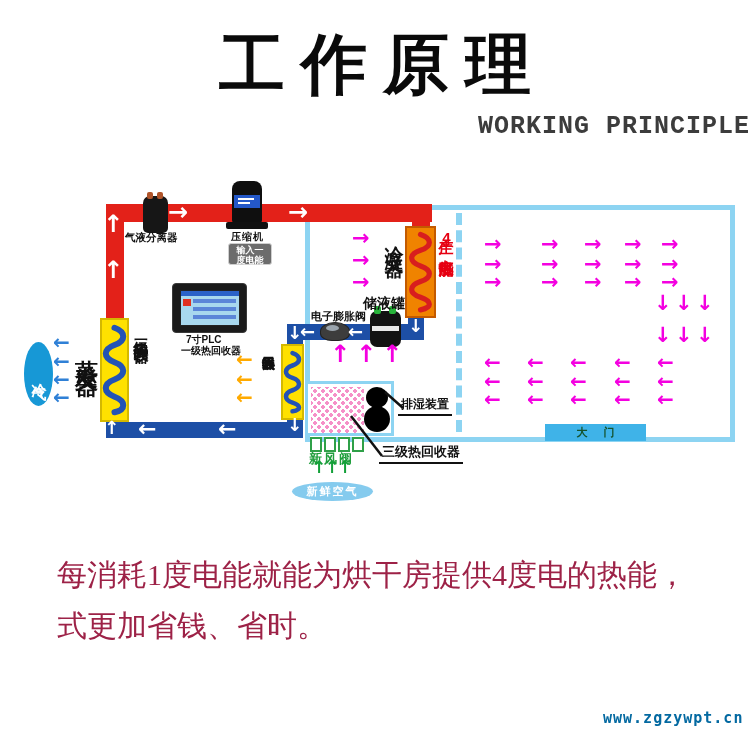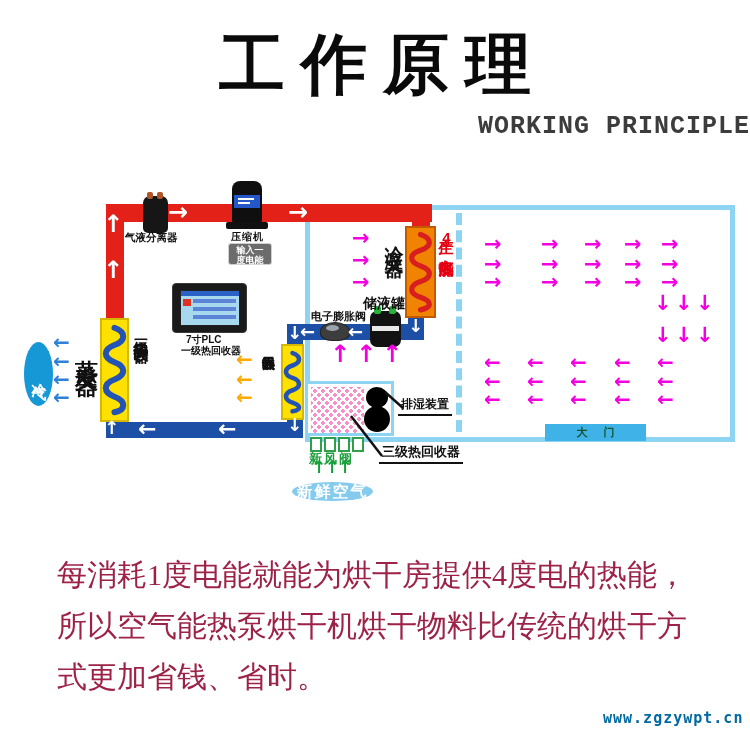--- a/index.html
+++ b/index.html
@@ -72,21 +72,21 @@
   .combs i{width:8px;height:11px;border:2px solid #2fa048;background:#fff;}
   
   .lbl{position:absolute;color:#111;font-weight:bold;z-index:7;white-space:nowrap;}
   .vlbl{position:absolute;color:#111;font-weight:bold;z-index:7;
         writing-mode:vertical-rl;text-orientation:upright;}
   .callout{border-bottom:2.5px solid #111;padding:0 3px 1px 3px;}
   .ellipse{position:absolute;border-radius:50%;color:#fff;font-weight:bold;z-index:6;}
   .coldair{left:24px;top:342px;width:29px;height:64px;background:#1798d6;
         writing-mode:vertical-rl;text-orientation:upright;font-size:15px;
         display:flex;align-items:center;justify-content:center;letter-spacing:3px;}
-  .freshair{left:292px;top:482px;width:81px;height:19px;background:#85cbee;font-size:16px;
+  .freshair{left:292px;top:482px;width:81px;height:19px;background:#85cbee;font-size:11px;
         letter-spacing:2px;text-align:center;line-height:19px;}
   
   #arrow-layer{position:absolute;left:0;top:0;width:750px;height:750px;z-index:8;pointer-events:none;}
   .fa{position:absolute;line-height:1;font-weight:bold;font-family:"DejaVu Sans",sans-serif;}
   
   .lines-svg{position:absolute;left:0;top:0;z-index:6;pointer-events:none;}
   
   .caption{position:absolute;left:57px;top:549px;width:660px;z-index:2;
         font-family:"Liberation Serif",serif;font-size:30px;line-height:51px;color:#9d2247;}
   .watermark{position:absolute;left:583px;top:709px;font-family:"DejaVu Sans Mono",monospace;
@@ -252,19 +252,18 @@
       <span class="fa" style="left: 300px; top: 323px; font-size: 18px; color: rgb(255, 255, 255);">←</span>
       <span class="fa" style="left: 348px; top: 323px; font-size: 18px; color: rgb(255, 255, 255);">←</span>
       <span class="fa" style="left: 408px; top: 317px; font-size: 18px; color: rgb(255, 255, 255);">↓</span>
       <span class="fa" style="left: 287px; top: 324px; font-size: 18px; color: rgb(255, 255, 255);">↓</span>
       <span class="fa" style="left: 287px; top: 416px; font-size: 18px; color: rgb(255, 255, 255);">↓</span>
       <span class="fa" style="left: 104px; top: 419px; font-size: 18px; color: rgb(255, 255, 255);">↑</span>
     </div>
 
   <div class="caption">
     <div>每消耗1度电能就能为烘干房提供4度电的热能，</div>
-    <div>所以空气能热泵烘干机烘干物料比传统的烘干方</div>
     <div>式更加省钱、省时。</div>
   </div>
 
   <div class="watermark">www.zgzywpt.cn</div>
 
 </div>
 
 </body></html>

